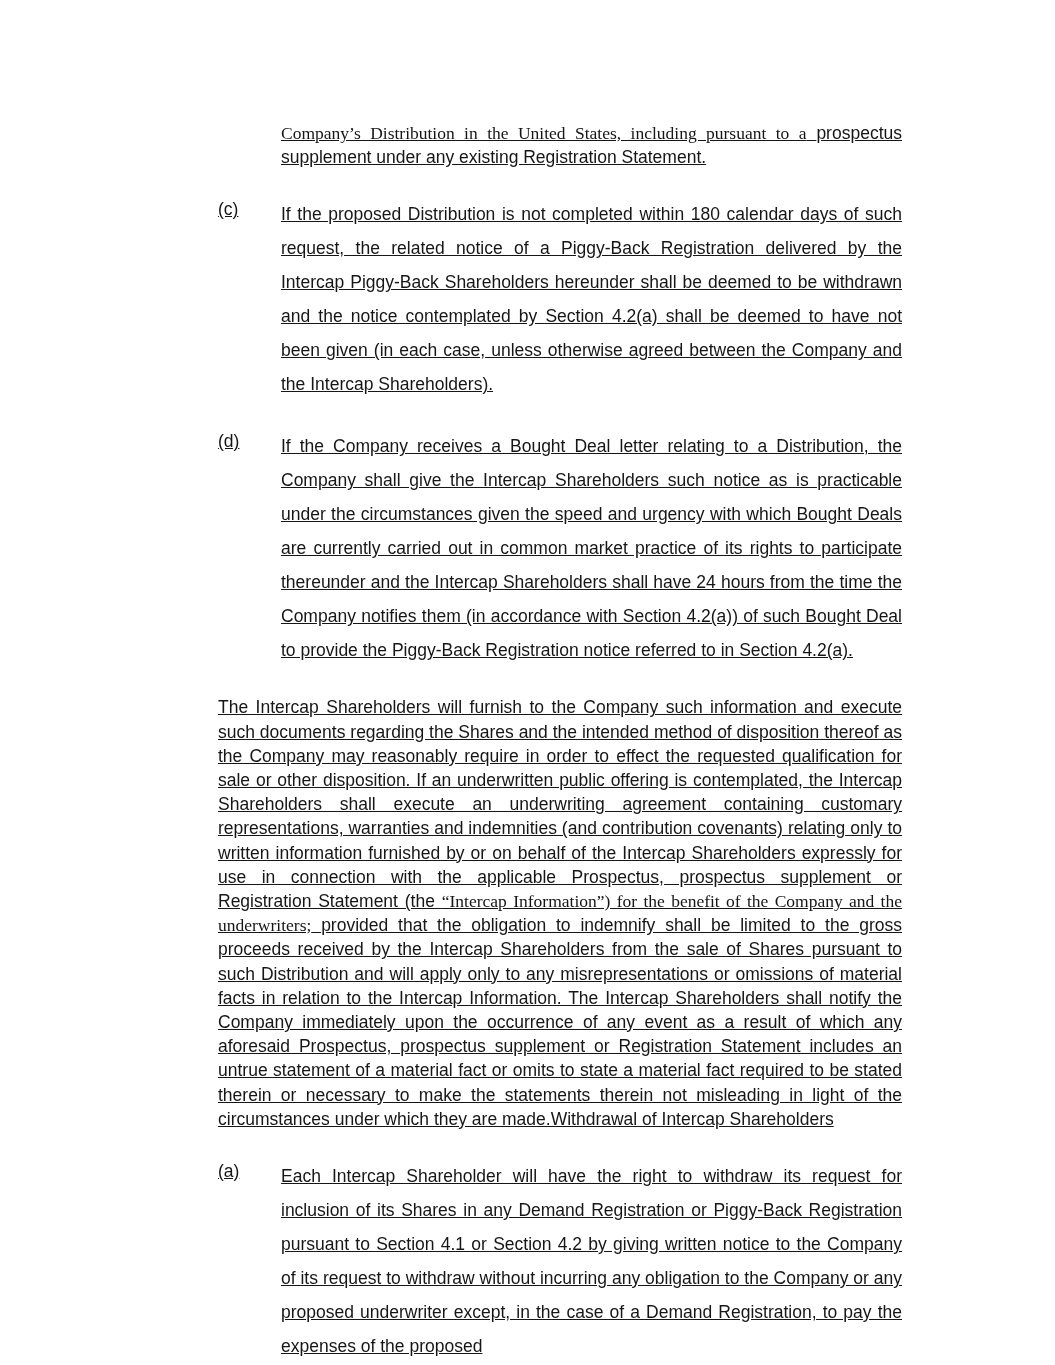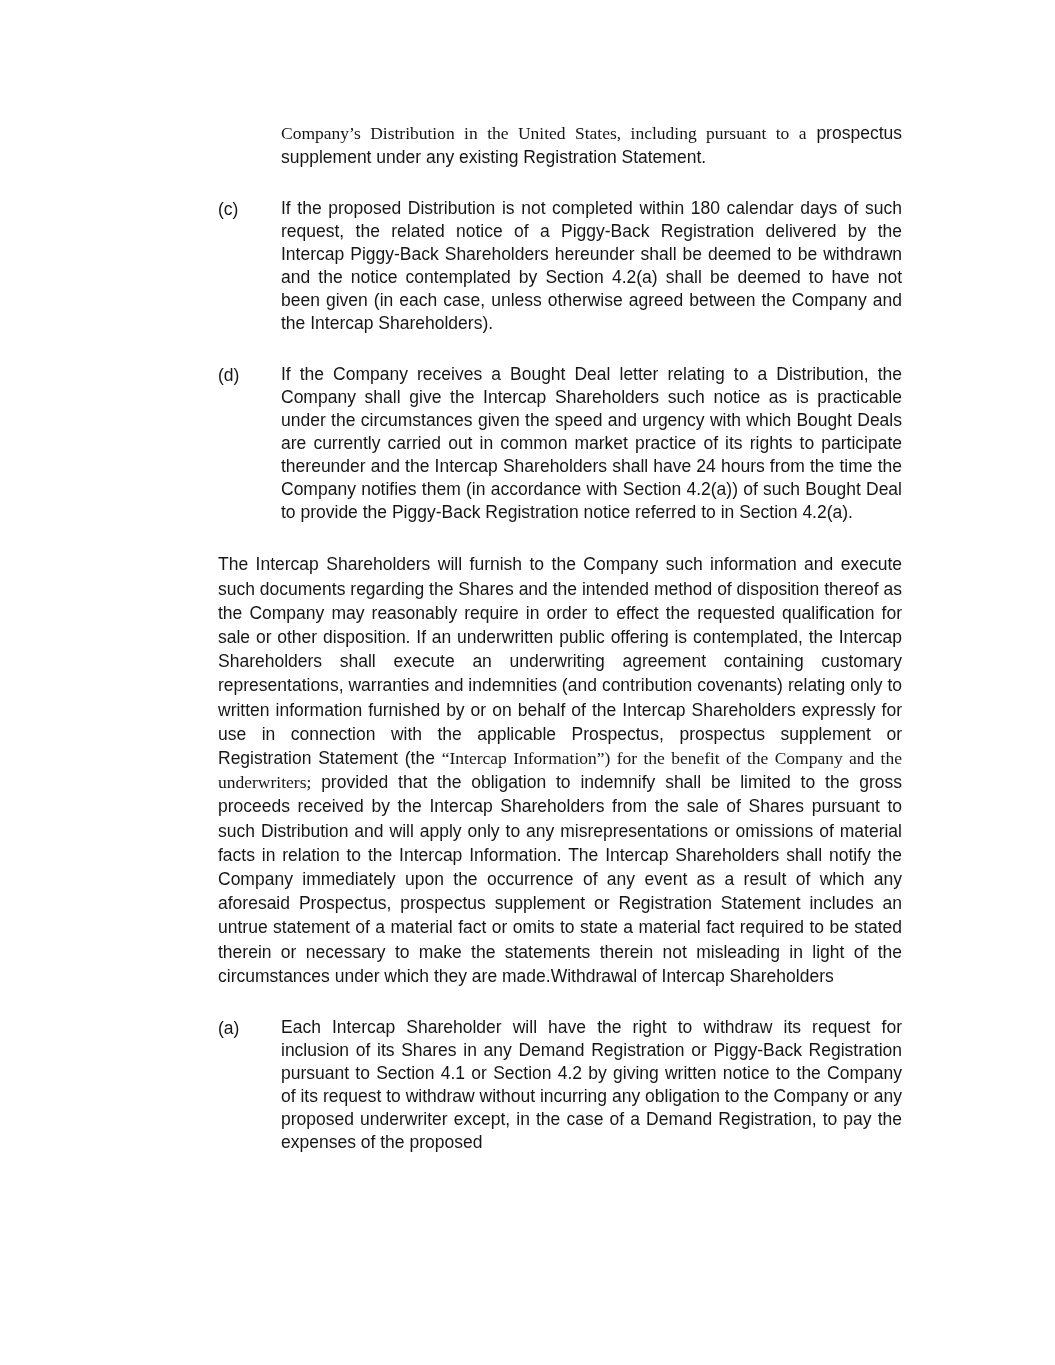--- a/index.html
+++ b/index.html
@@ -14,20 +14,21 @@
     background: #ffffff;
     overflow: hidden;
     font-family: "Liberation Sans", sans-serif;
     color: #161616;
   }
   .content {
     position: absolute;
     left: 218px;
     top: 121px;
     width: 684px;
+    text-decoration: underline;
   }
   .para {
     font-size: 17.5px;
     line-height: 24.2px;
     text-align: justify;
     margin: 0 0 28px 0;
   }
   .serif {
     font-family: "Liberation Serif", serif;
   }
@@ -37,21 +38,21 @@
   }
   .list-item .label {
     flex: 0 0 63px;
     font-size: 17.5px;
     line-height: 24.2px;
     text-align: left;
   }
   .list-item .text {
     flex: 1 1 auto;
     font-size: 17.5px;
-    line-height: 23px;
+    line-height: 34px;
     text-align: justify;
     margin: 0;
   }
   .indented {
     margin-left: 63px;
   }
   .last {
     margin-bottom: 0;
   }
 </style>

